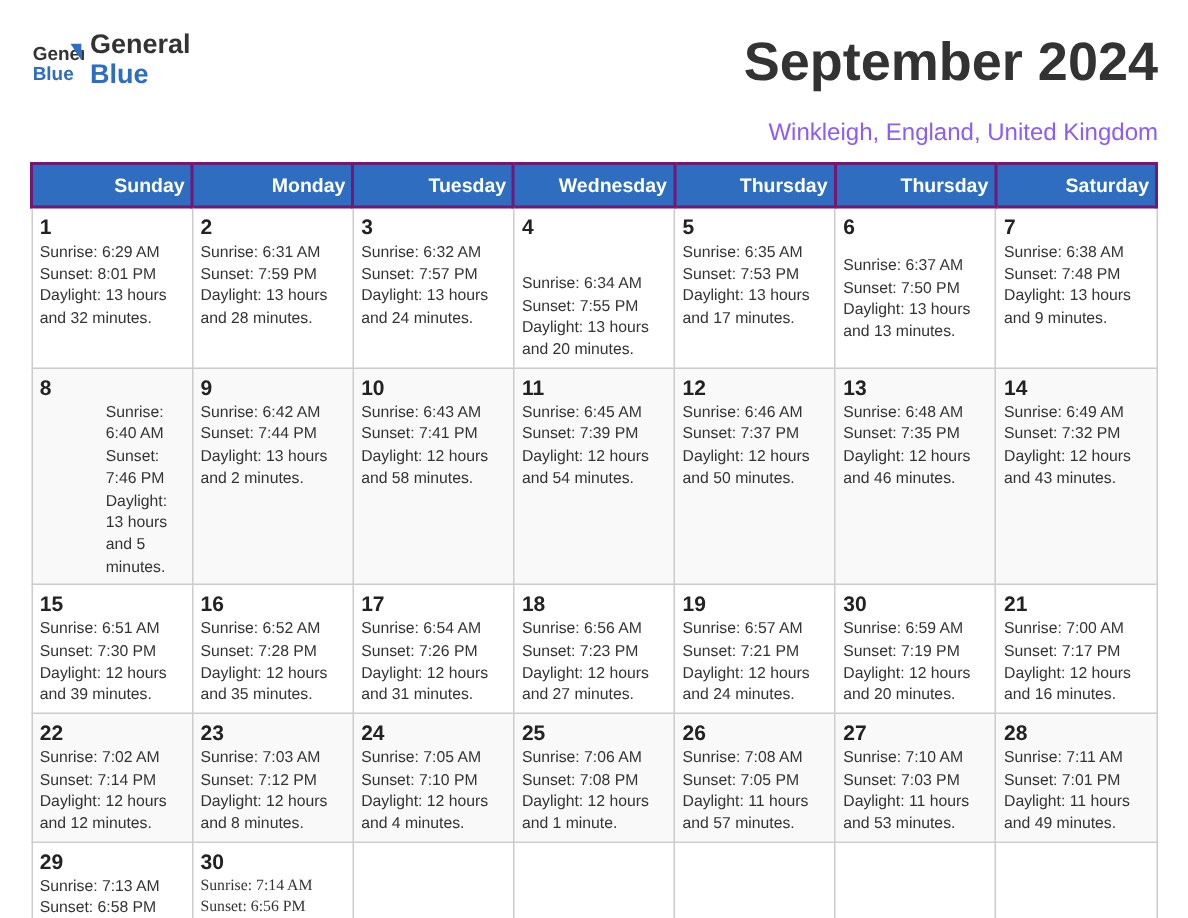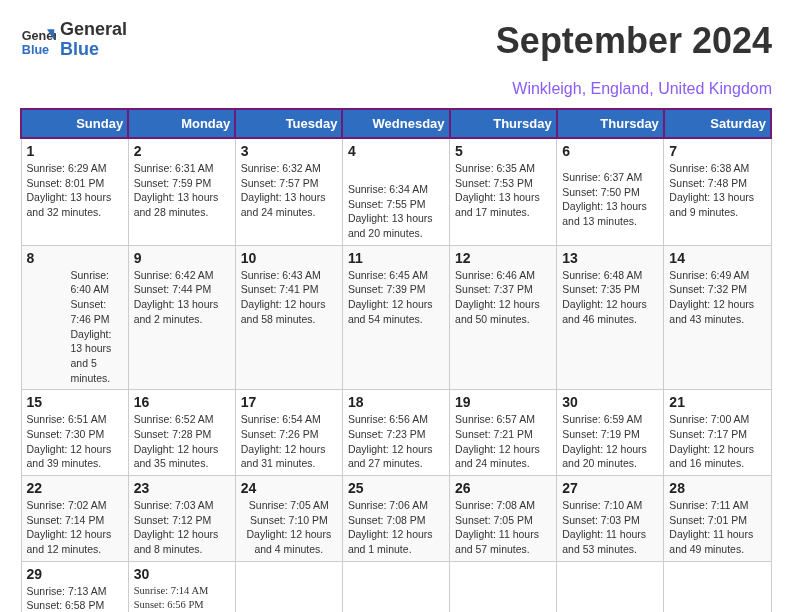--- a/index.html
+++ b/index.html
@@ -285,21 +285,21 @@
         </td>
         <td>
           <span class="day-number">23</span>
           <div class="day-info" style="white-space: pre-line;">Sunrise: 7:03 AM
 Sunset: 7:12 PM
 Daylight: 12 hours
 and 8 minutes.</div>
         </td>
         <td>
           <span class="day-number">24</span>
-          <div class="day-info" style="white-space: pre-line; text-align: center;">Sunrise: 7:05 AM
+          <div class="day-info" style="white-space: pre-line;">Sunrise: 7:05 AM
 Sunset: 7:10 PM
 Daylight: 12 hours
 and 4 minutes.</div>
         </td>
         <td>
           <span class="day-number">25</span>
           <div class="day-info" style="white-space: pre-line;">Sunrise: 7:06 AM
 Sunset: 7:08 PM
 Daylight: 12 hours
 and 1 minute.</div>

